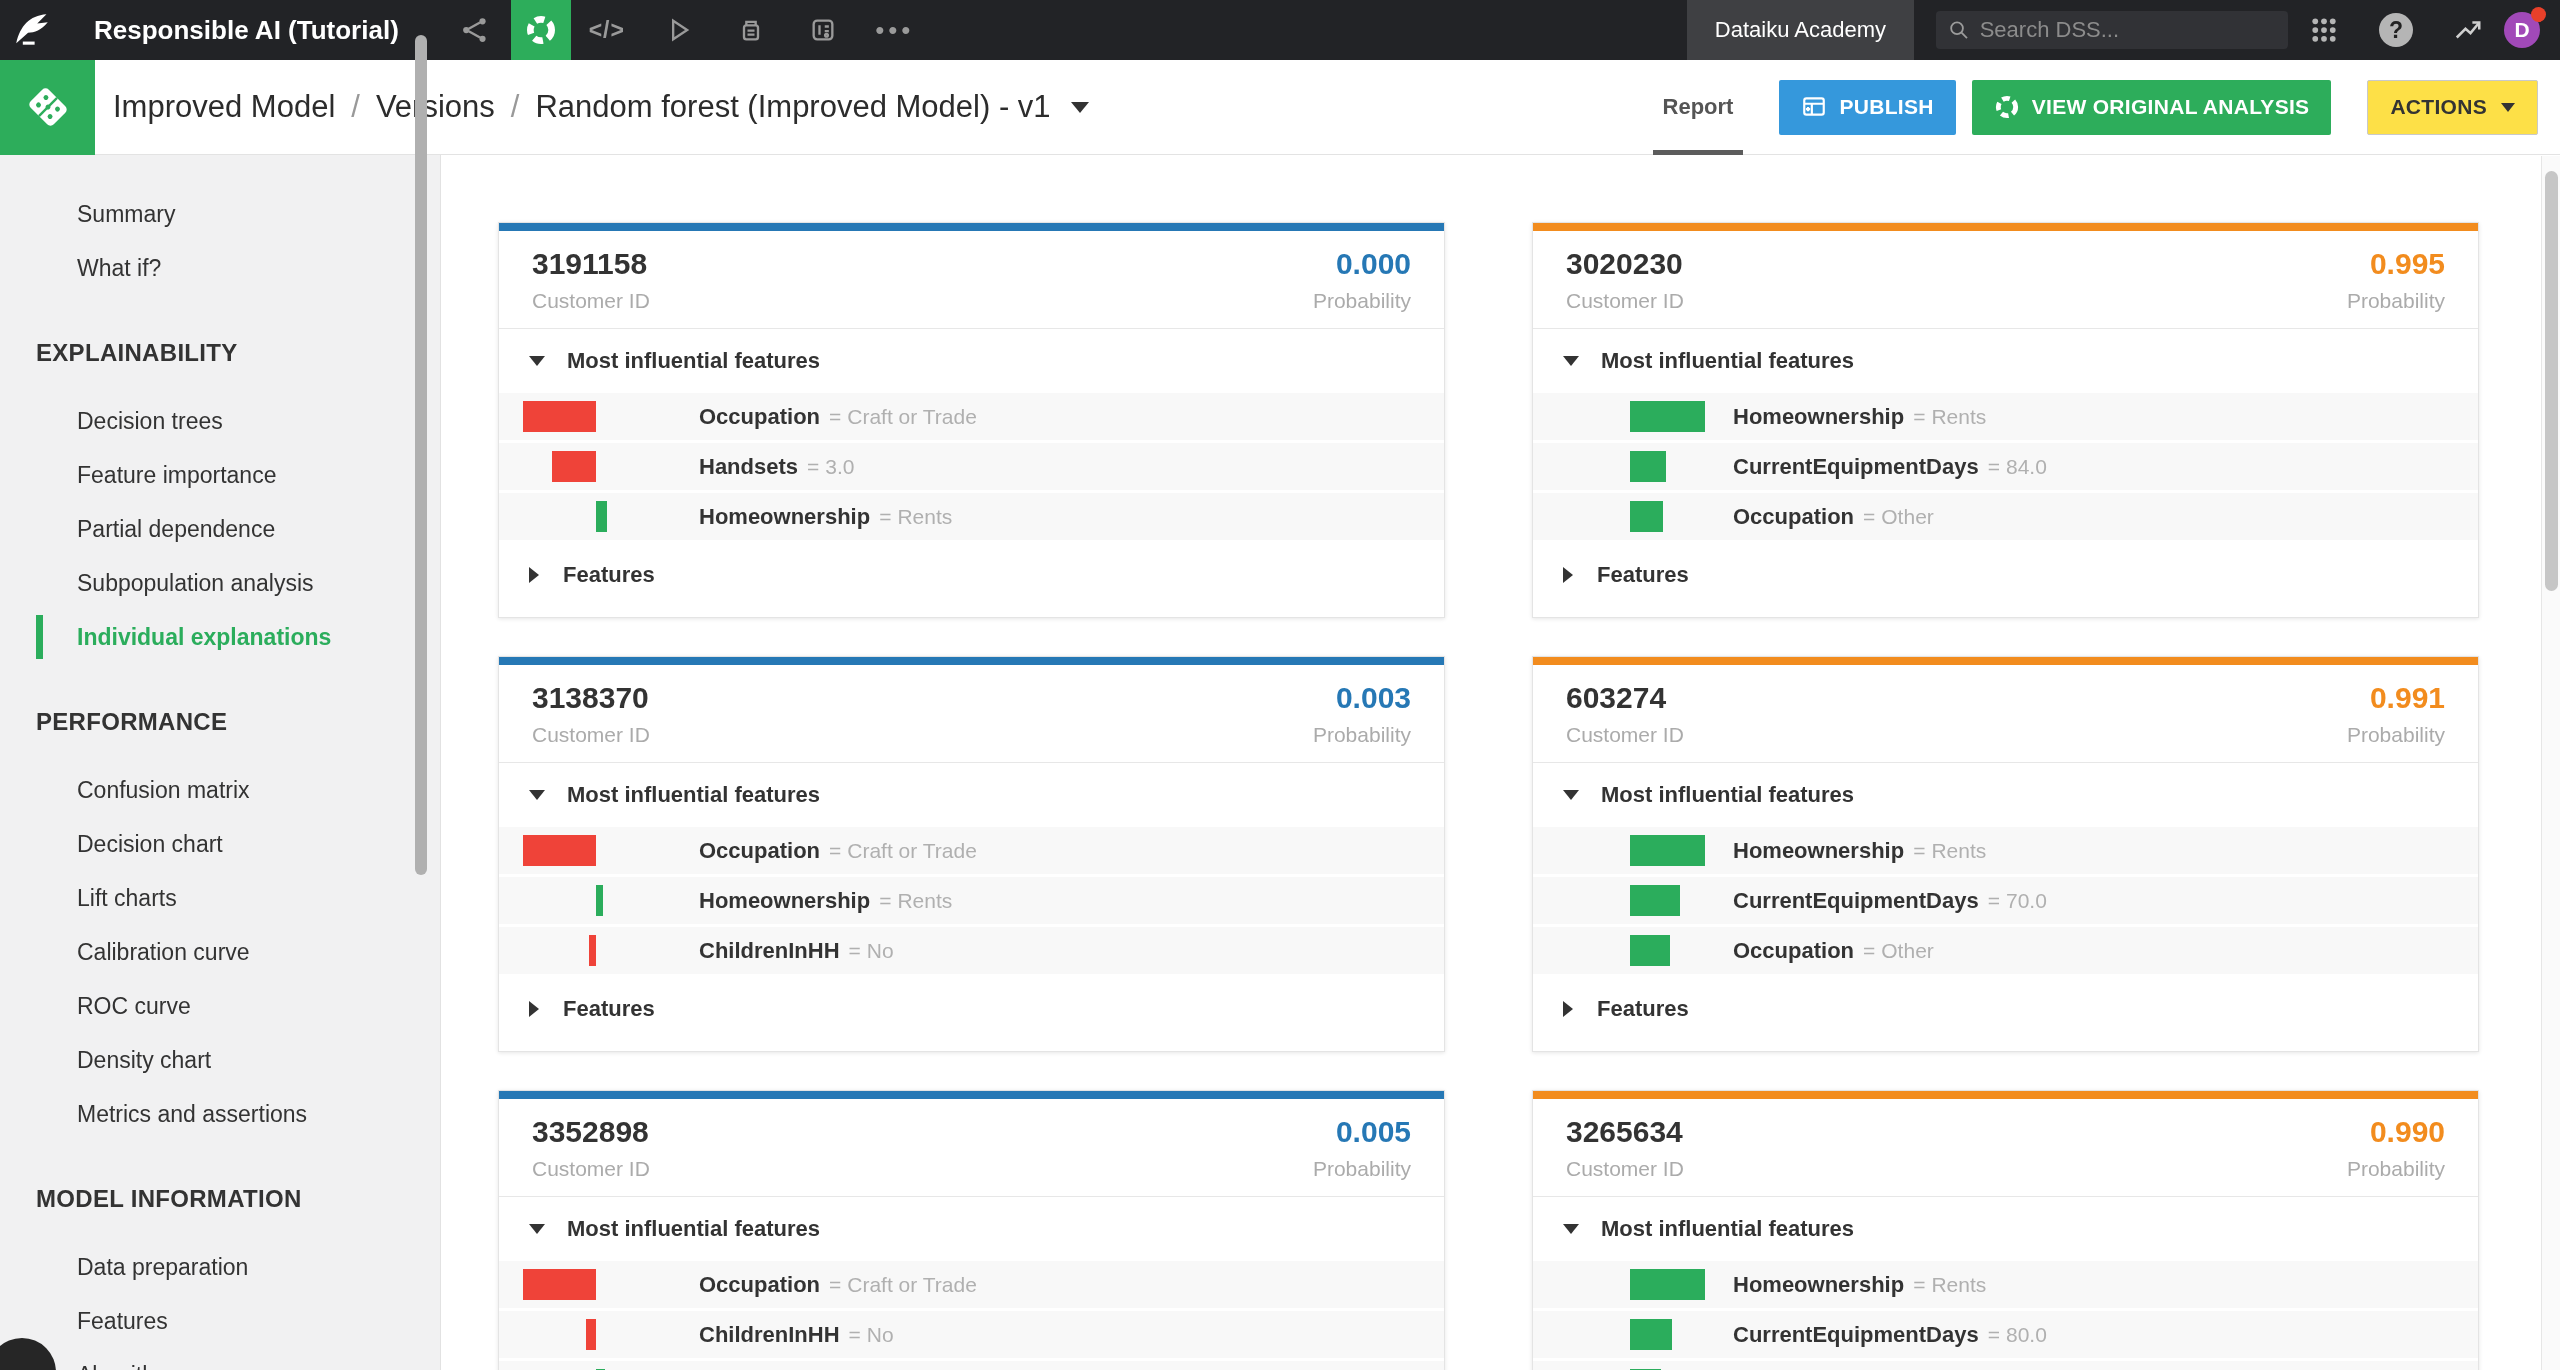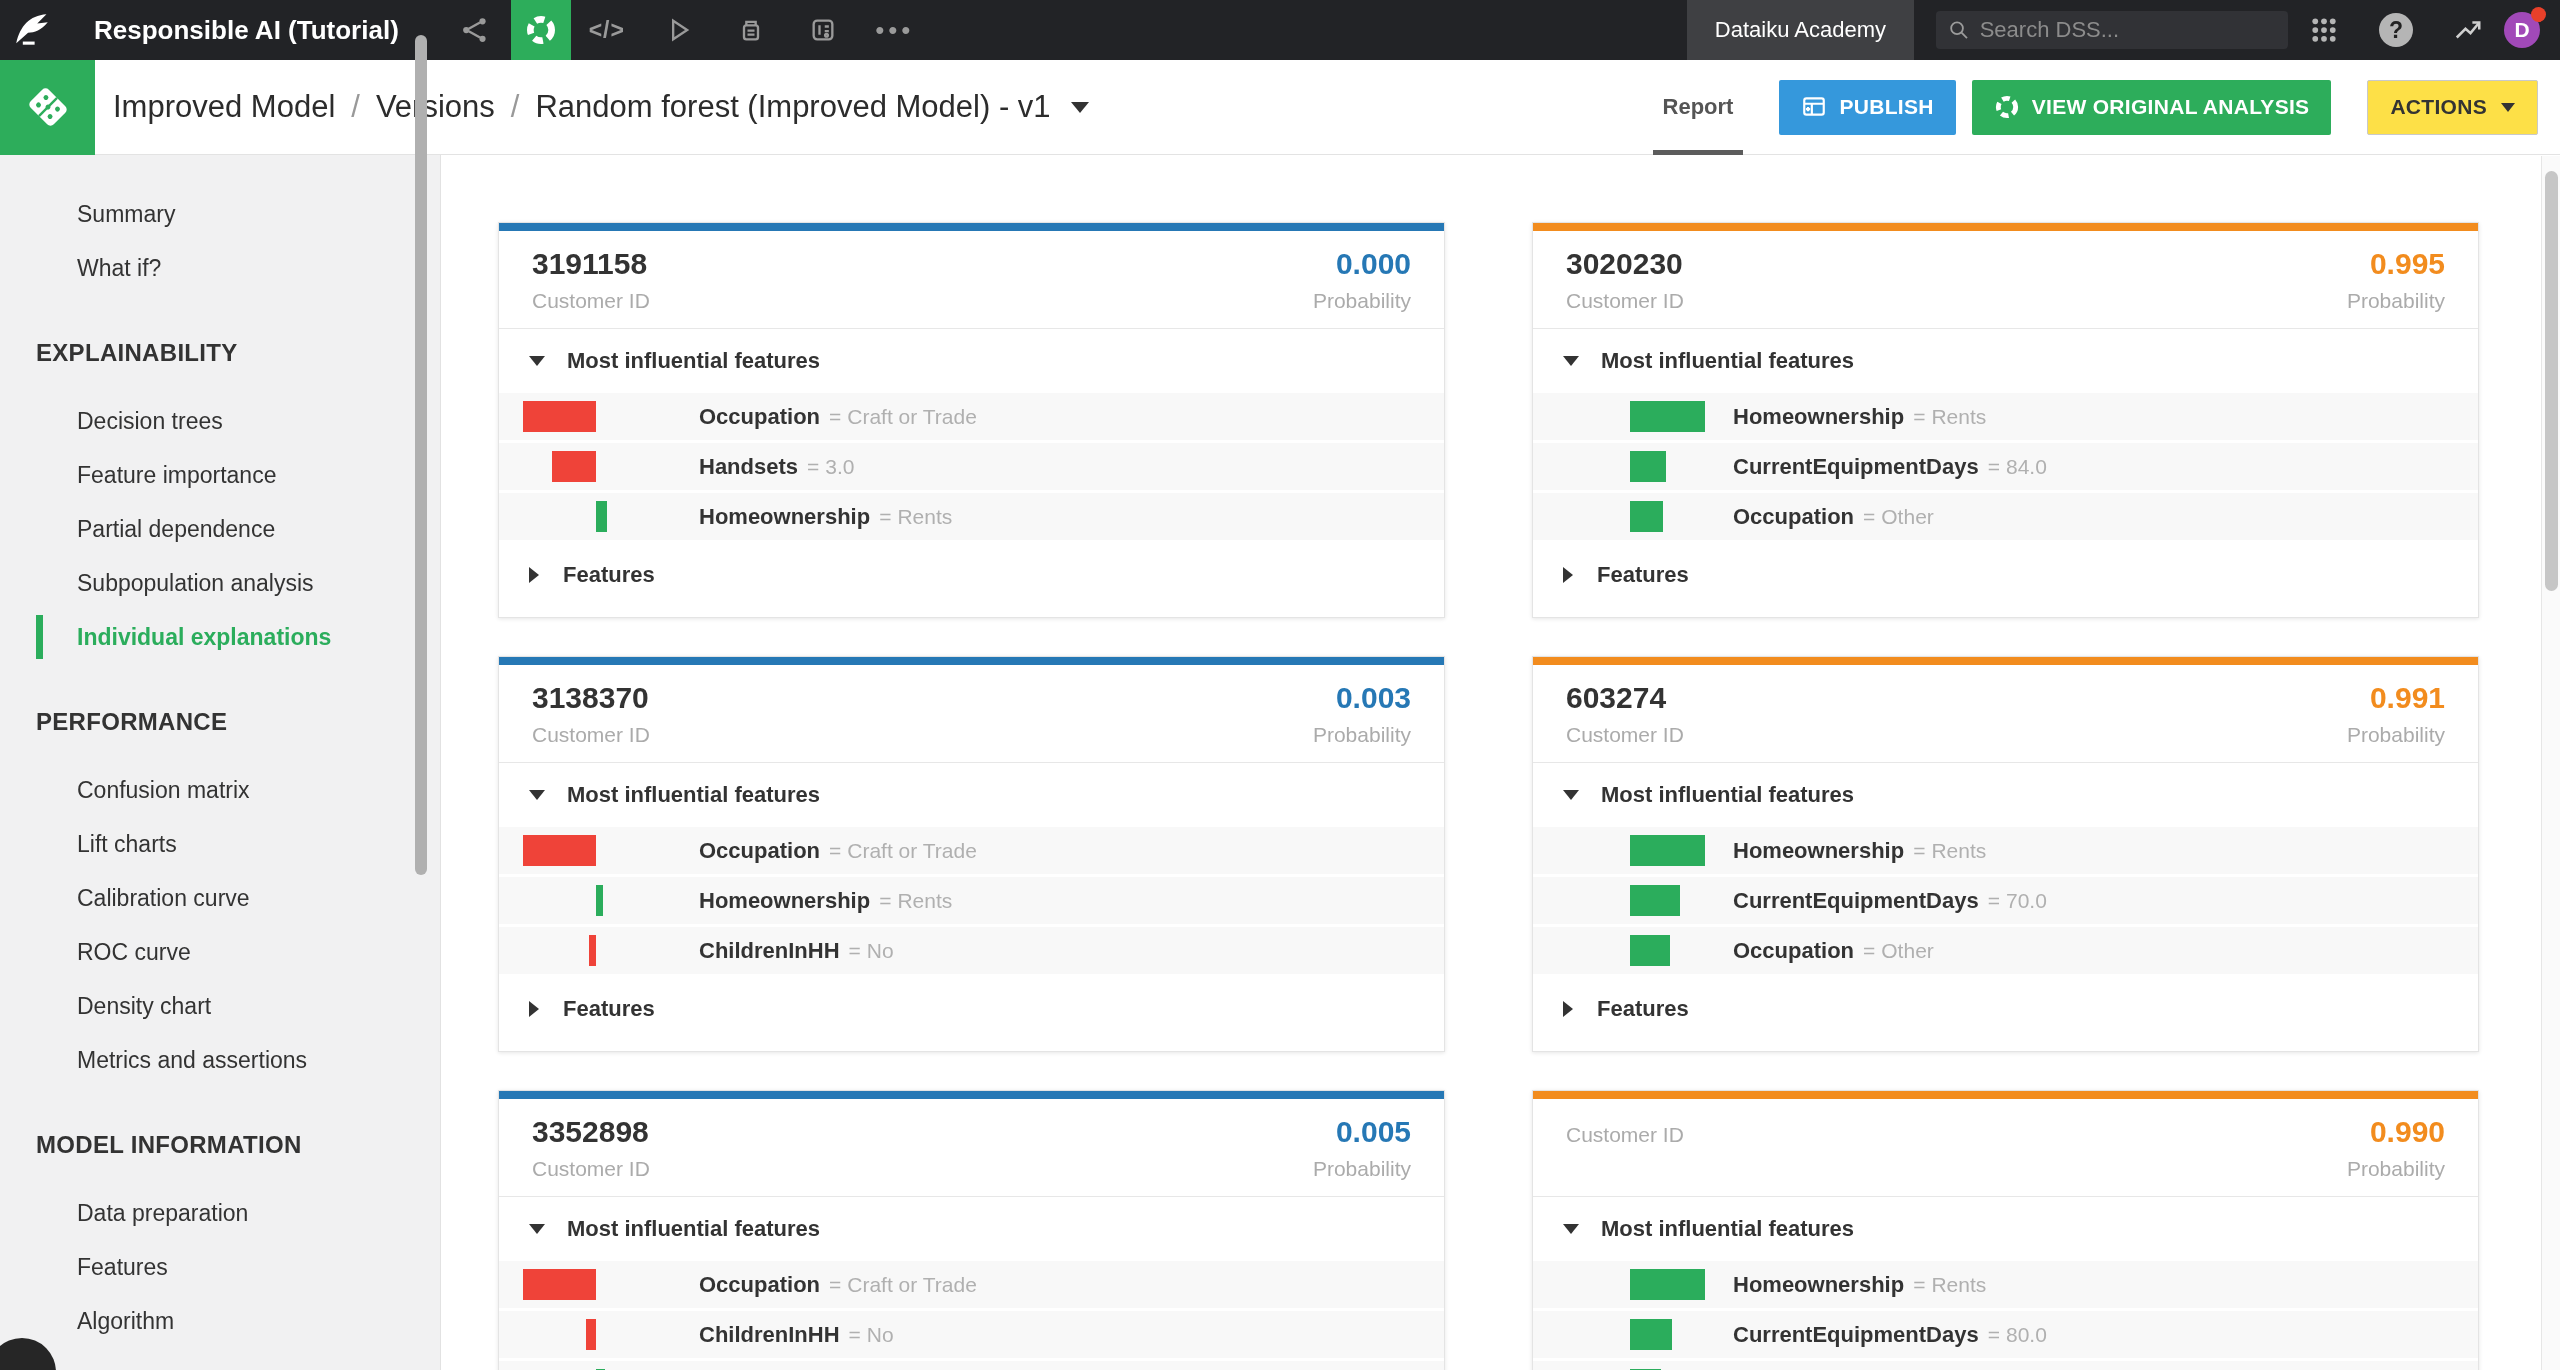--- a/index.html
+++ b/index.html
@@ -269,20 +269,23 @@
       </div>
 
       <div class="sb-row header">
         <span>PERFORMANCE</span>
       </div>
 
       <div class="sb-row item">
         <span>Confusion matrix</span>
       </div>
 
+      <div class="sb-row item">
+        <span>Decision chart</span>
+      </div>
 
       <div class="sb-row item">
         <span>Lift charts</span>
       </div>
 
       <div class="sb-row item">
         <span>Calibration curve</span>
       </div>
 
       <div class="sb-row item">
@@ -521,20 +524,21 @@
               <span class="feat-name">Handsets</span>
               <span class="feat-val"><span>=</span><span>1.0</span></span>
             </div>
           </div>
 
       </div>
 
       <div class="card">
         <div class="card-topbar" style="background: rgb(242, 140, 30);"></div>
         <div class="card-head">
+          <div class="card-id">3265634</div>
           <div class="card-id-label">Customer ID</div>
           <div class="card-prob-wrap">
             <div class="card-prob" style="color: rgb(242, 140, 30);">0.990</div>
             <div class="card-prob-label">Probability</div>
           </div>
         </div>
         <div class="card-divider"></div>
         <div class="section-row">
           <span class="tri-down"></span>
           <span class="section-label">Most influential features</span>

